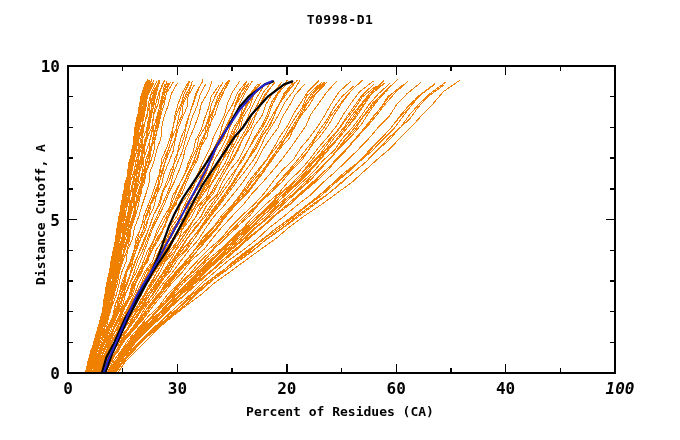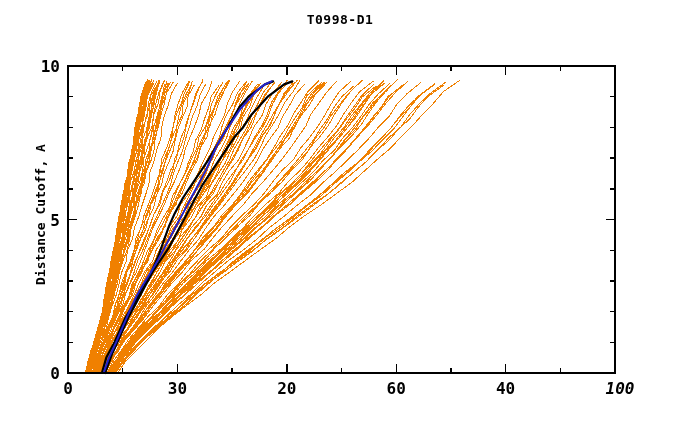--- a/index.html
+++ b/index.html
@@ -214,20 +214,21 @@
         <line x1="615" y1="158.10000000000002" x2="610" y2="158.10000000000002" stroke="#000000" stroke-width="1.4"></line>
         <line x1="68" y1="127.39999999999998" x2="73" y2="127.39999999999998" stroke="#000000" stroke-width="1.4"></line>
         <line x1="615" y1="127.39999999999998" x2="610" y2="127.39999999999998" stroke="#000000" stroke-width="1.4"></line>
         <line x1="68" y1="96.69999999999999" x2="73" y2="96.69999999999999" stroke="#000000" stroke-width="1.4"></line>
         <line x1="615" y1="96.69999999999999" x2="610" y2="96.69999999999999" stroke="#000000" stroke-width="1.4"></line>
         <line x1="68" y1="66" x2="77" y2="66" stroke="#000000" stroke-width="1.4"></line>
         <line x1="615" y1="66" x2="606" y2="66" stroke="#000000" stroke-width="1.4"></line>
       </g>
   </svg>
 
+  <div class="axis-label" id="xlabel">Percent of Residues (CA)</div>
   <div class="axis-label" id="ylabel">Distance Cutoff, A</div>
 
   <div id="tick-labels">
       <div class="tick-text xtick-text" style="left: 68px;">0</div>
       <div class="tick-text xtick-text" style="left: 177.4px;">30</div>
       <div class="tick-text xtick-text" style="left: 286.8px;">20</div>
       <div class="tick-text xtick-text" style="left: 396.2px;">60</div>
       <div class="tick-text xtick-text" style="left: 505.6px;">40</div>
       <div class="tick-text xtick-text" style="left: 620px; font-style: italic;">100</div>
       <div class="tick-text ytick-text" style="left: 34px; width: 26px; top: 373px;">0</div>

